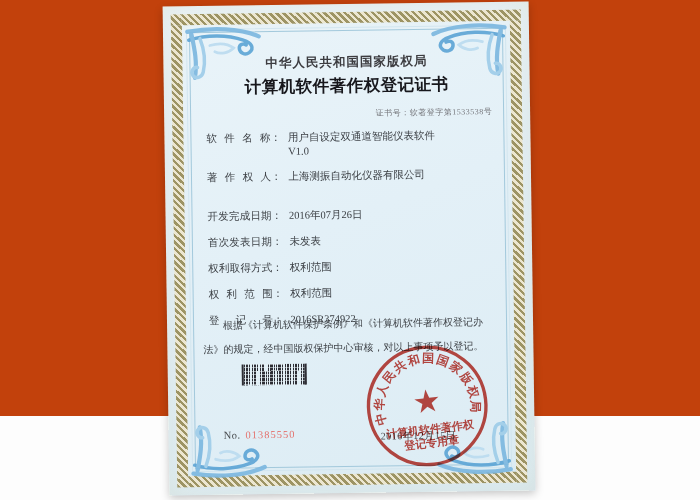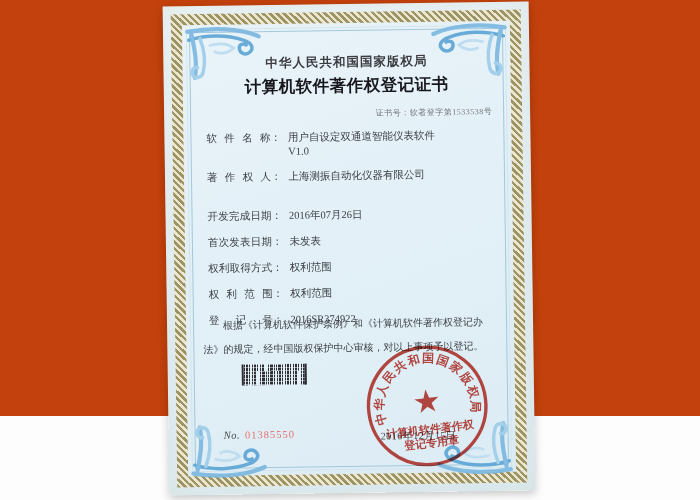--- a/index.html
+++ b/index.html
@@ -37,21 +37,21 @@
     background:
       repeating-linear-gradient(0deg,rgba(236,244,248,.55) 0 1px,transparent 1px 3.4px),
       repeating-linear-gradient(90deg,#2e2e35 0 1px,transparent 1px 2px,#2e2e35 2px 4.4px,
         transparent 4.4px 5.6px,#2e2e35 5.6px 6.4px,transparent 6.4px 8.2px);
     border-left:2.5px solid #2e2e35;border-right:2.5px solid #2e2e35;}
   .seal{position:absolute;left:194px;top:338px;width:130px;height:130px;
     transform:rotate(-6deg);opacity:.92;mix-blend-mode:multiply;z-index:3;}
   .seal-date{position:absolute;left:212px;top:426px;font-size:10px;color:#4c4c50;
     letter-spacing:.5px;z-index:1;}
   .serial{position:absolute;left:55px;top:424px;font-size:10.5px;letter-spacing:.5px;}
-  .serial .prefix{color:#44474a;font-style:italic;}
+  .serial .prefix{color:#44474a;}
   .serial .digits{color:#e4736f;margin-left:5px;letter-spacing:1px;}
 </style>
 </head>
 <body>
 
 <div class="photo">
   <div class="paper">
 
     <div class="meander"></div>
     <div class="innerline2"></div>

